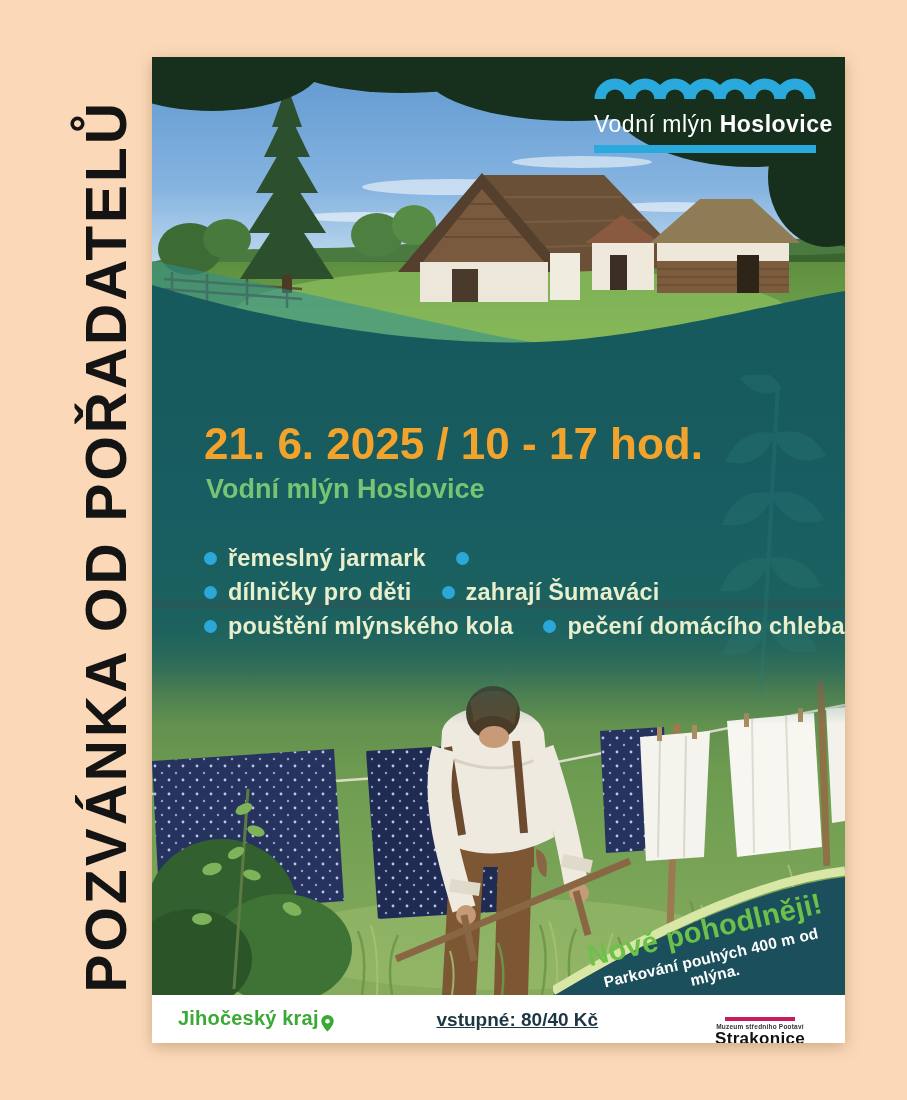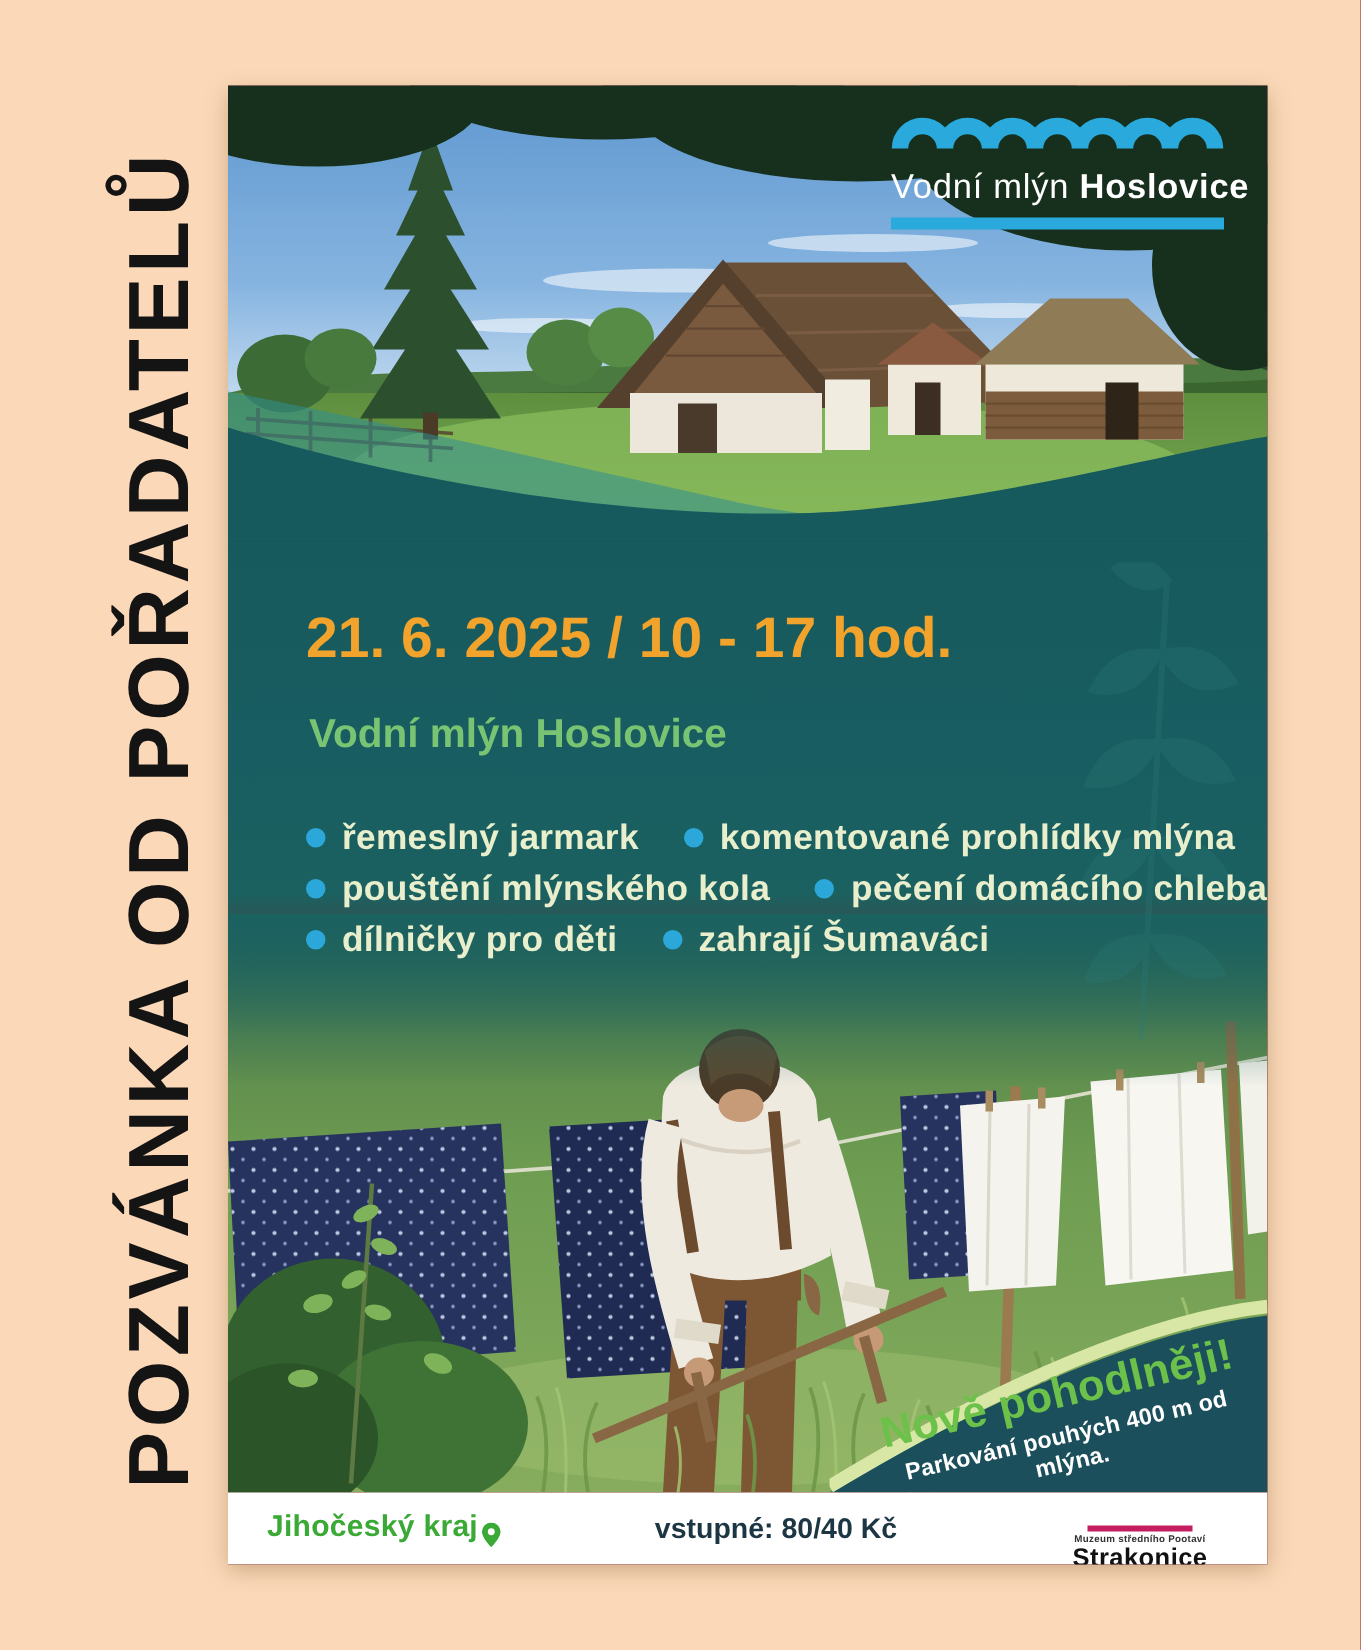--- a/index.html
+++ b/index.html
@@ -37,22 +37,22 @@
   .mill-logo .wave{display:block;margin-bottom:4px;}
   .logo-text{color:#ffffff;font-size:23px;letter-spacing:.5px;white-space:nowrap;}
   .logo-text b{font-weight:700;}
   .logo-bar{margin-top:7px;width:222px;height:8px;background:#2aa9dc;}
   
   .headline{
     position:absolute;left:52px;top:284px;z-index:5;
     font-size:55px;font-weight:700;color:#a6cc8e;letter-spacing:-1px;white-space:nowrap;
   }
   .dateline{
-    position:absolute;left:52px;top:348px;z-index:5;
-    font-size:38px;font-weight:700;color:#f1a32c;white-space:nowrap;
+    position:absolute;left:52px;top:362px;z-index:5;
+    font-size:44px;font-weight:700;color:#f1a32c;white-space:nowrap;
   }
   .venue{
     position:absolute;left:54px;top:417px;z-index:5;
     font-size:27px;font-weight:700;color:#78c472;white-space:nowrap;
   }
   .bullets{position:absolute;left:52px;top:484px;z-index:5;}
   .bullet-row{display:flex;align-items:center;height:34px;white-space:nowrap;}
   .bullet-dot{
     width:13px;height:13px;border-radius:50%;background:#2ba8d9;
     display:inline-block;margin-right:11px;flex:0 0 auto;
@@ -68,21 +68,21 @@
   }
   .badge-title{font-size:29px;font-weight:700;color:#6cc14b;letter-spacing:.3px;}
   .badge-sub{font-size:15.5px;font-weight:700;color:#ffffff;margin-top:3px;letter-spacing:.2px;}
   
   .poster-footer{
     position:absolute;left:0;bottom:0;width:693px;height:48px;background:#ffffff;z-index:7;
     display:flex;align-items:center;padding:0 26px;box-sizing:border-box;gap:12px;
   }
   .kraj-logo{display:flex;align-items:flex-start;gap:2px;flex:0 0 auto;}
   .kraj-text{font-size:20px;font-weight:700;color:#3aa936;letter-spacing:.2px;}
-  .footer-center{flex:1 1 auto;text-align:center;color:#1d3644;font-weight:700;line-height:21px;}
+  .footer-center{flex:1 1 auto;text-align:center;color:#1d3644;font-weight:700;line-height:21px;text-decoration:underline;}
   .admission{font-size:19px;}
   .website{font-size:19px;}
   .museum-logo{flex:0 0 auto;width:118px;text-align:center;margin-top:44px;}
   .museum-bar{width:70px;height:4px;background:#c51e5e;margin:0 auto 2px auto;}
   .museum-small{font-size:6.5px;font-weight:700;color:#333;letter-spacing:.2px;}
   .museum-name{font-size:17px;font-weight:700;color:#111;letter-spacing:.3px;line-height:17px;}
 </style>
 </head>
 <body>
 
@@ -212,33 +212,32 @@
   </svg>
 
   <div class="dateline">21. 6. 2025 / 10 - 17 hod.</div>
   <div class="venue">Vodní mlýn Hoslovice</div>
 
   <div class="bullets">
     <div class="bullet-row">
       <span class="bullet-dot"></span>
       <span class="bullet-item">řemeslný jarmark</span>
       <span class="bullet-dot second"></span>
-      <span class="bullet-item">komentované prohlídky mlýna</span>
+    </div>
+    <div class="bullet-row">
+      <span class="bullet-dot"></span>
+      <span class="bullet-item">dílničky pro děti</span>
+      <span class="bullet-dot second"></span>
+      <span class="bullet-item">zahrají Šumaváci</span>
     </div>
     <div class="bullet-row">
       <span class="bullet-dot"></span>
       <span class="bullet-item">pouštění mlýnského kola</span>
       <span class="bullet-dot second"></span>
       <span class="bullet-item">pečení domácího chleba</span>
-    </div>
-    <div class="bullet-row">
-      <span class="bullet-dot"></span>
-      <span class="bullet-item">dílničky pro děti</span>
-      <span class="bullet-dot second"></span>
-      <span class="bullet-item">zahrají Šumaváci</span>
     </div>
   </div>
 
   <svg class="scene-bottom" viewBox="0 0 693 386" preserveAspectRatio="none">
     <defs>
       <linearGradient id="grassbg" x1="0" y1="0" x2="0" y2="1">
         <stop offset="0" stop-color="#4c7849"></stop>
           <stop offset="0.45" stop-color="#6e9d51"></stop>
           <stop offset="1" stop-color="#87ac5e"></stop>
       </linearGradient>

